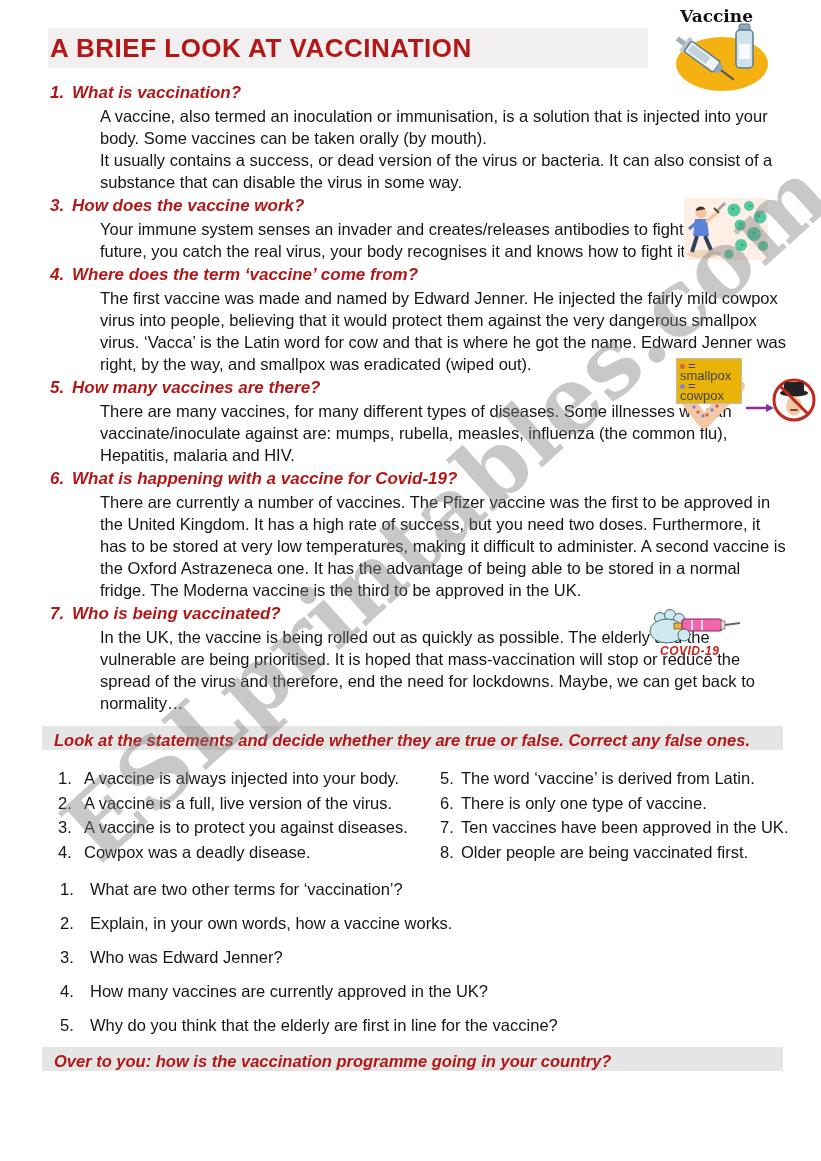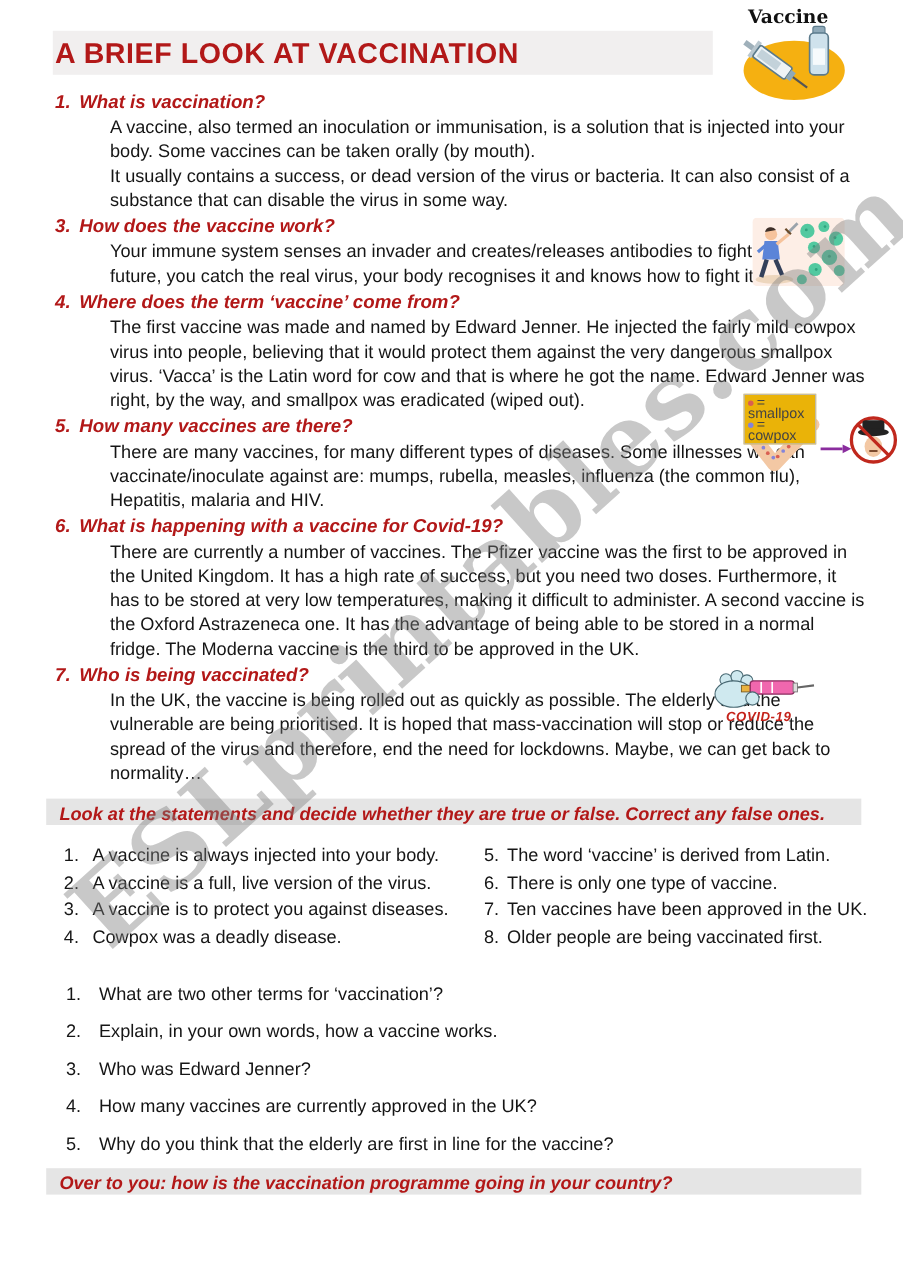--- a/index.html
+++ b/index.html
@@ -33,21 +33,21 @@
             font-weight:bold;font-style:italic;font-size:16.5px;color:#b21818;white-space:nowrap;}
   .task-bar.tight{margin-top:8px;}
 
   .tf-wrap{display:flex;margin:16px 0 0 58px;}
   .tf-col-left{width:382px;}
   .tf-col-right{flex:1;}
   .tf-item{font-size:16.5px;line-height:24.5px;white-space:nowrap;}
   .tf-item .num{display:inline-block;min-width:26px;}
   .tf-col-right .tf-item .num{min-width:21px;}
 
-  .q-list{margin-top:28px;}
+  .q-list{margin-top:13px;}
   .q-item{margin:0 0 10px 60px;font-size:16.5px;line-height:24px;white-space:nowrap;}
   .q-item .num{display:inline-block;min-width:30px;}
 
   
   .illus{position:absolute;z-index:3;}
   .illus-virus{left:684px;top:198px;width:84px;height:62px;}
   .illus-smallpox{left:676px;top:358px;width:142px;height:74px;}
   .legend{position:absolute;left:0;top:0;width:66px;background:#eab308;border:1px solid #bdbdbd;
           padding:2px 3px;font-size:13px;line-height:10px;color:#444;box-sizing:border-box;}
   .legend .dot{display:inline-block;width:5px;height:5px;border-radius:50%;margin-right:3px;vertical-align:middle;}

